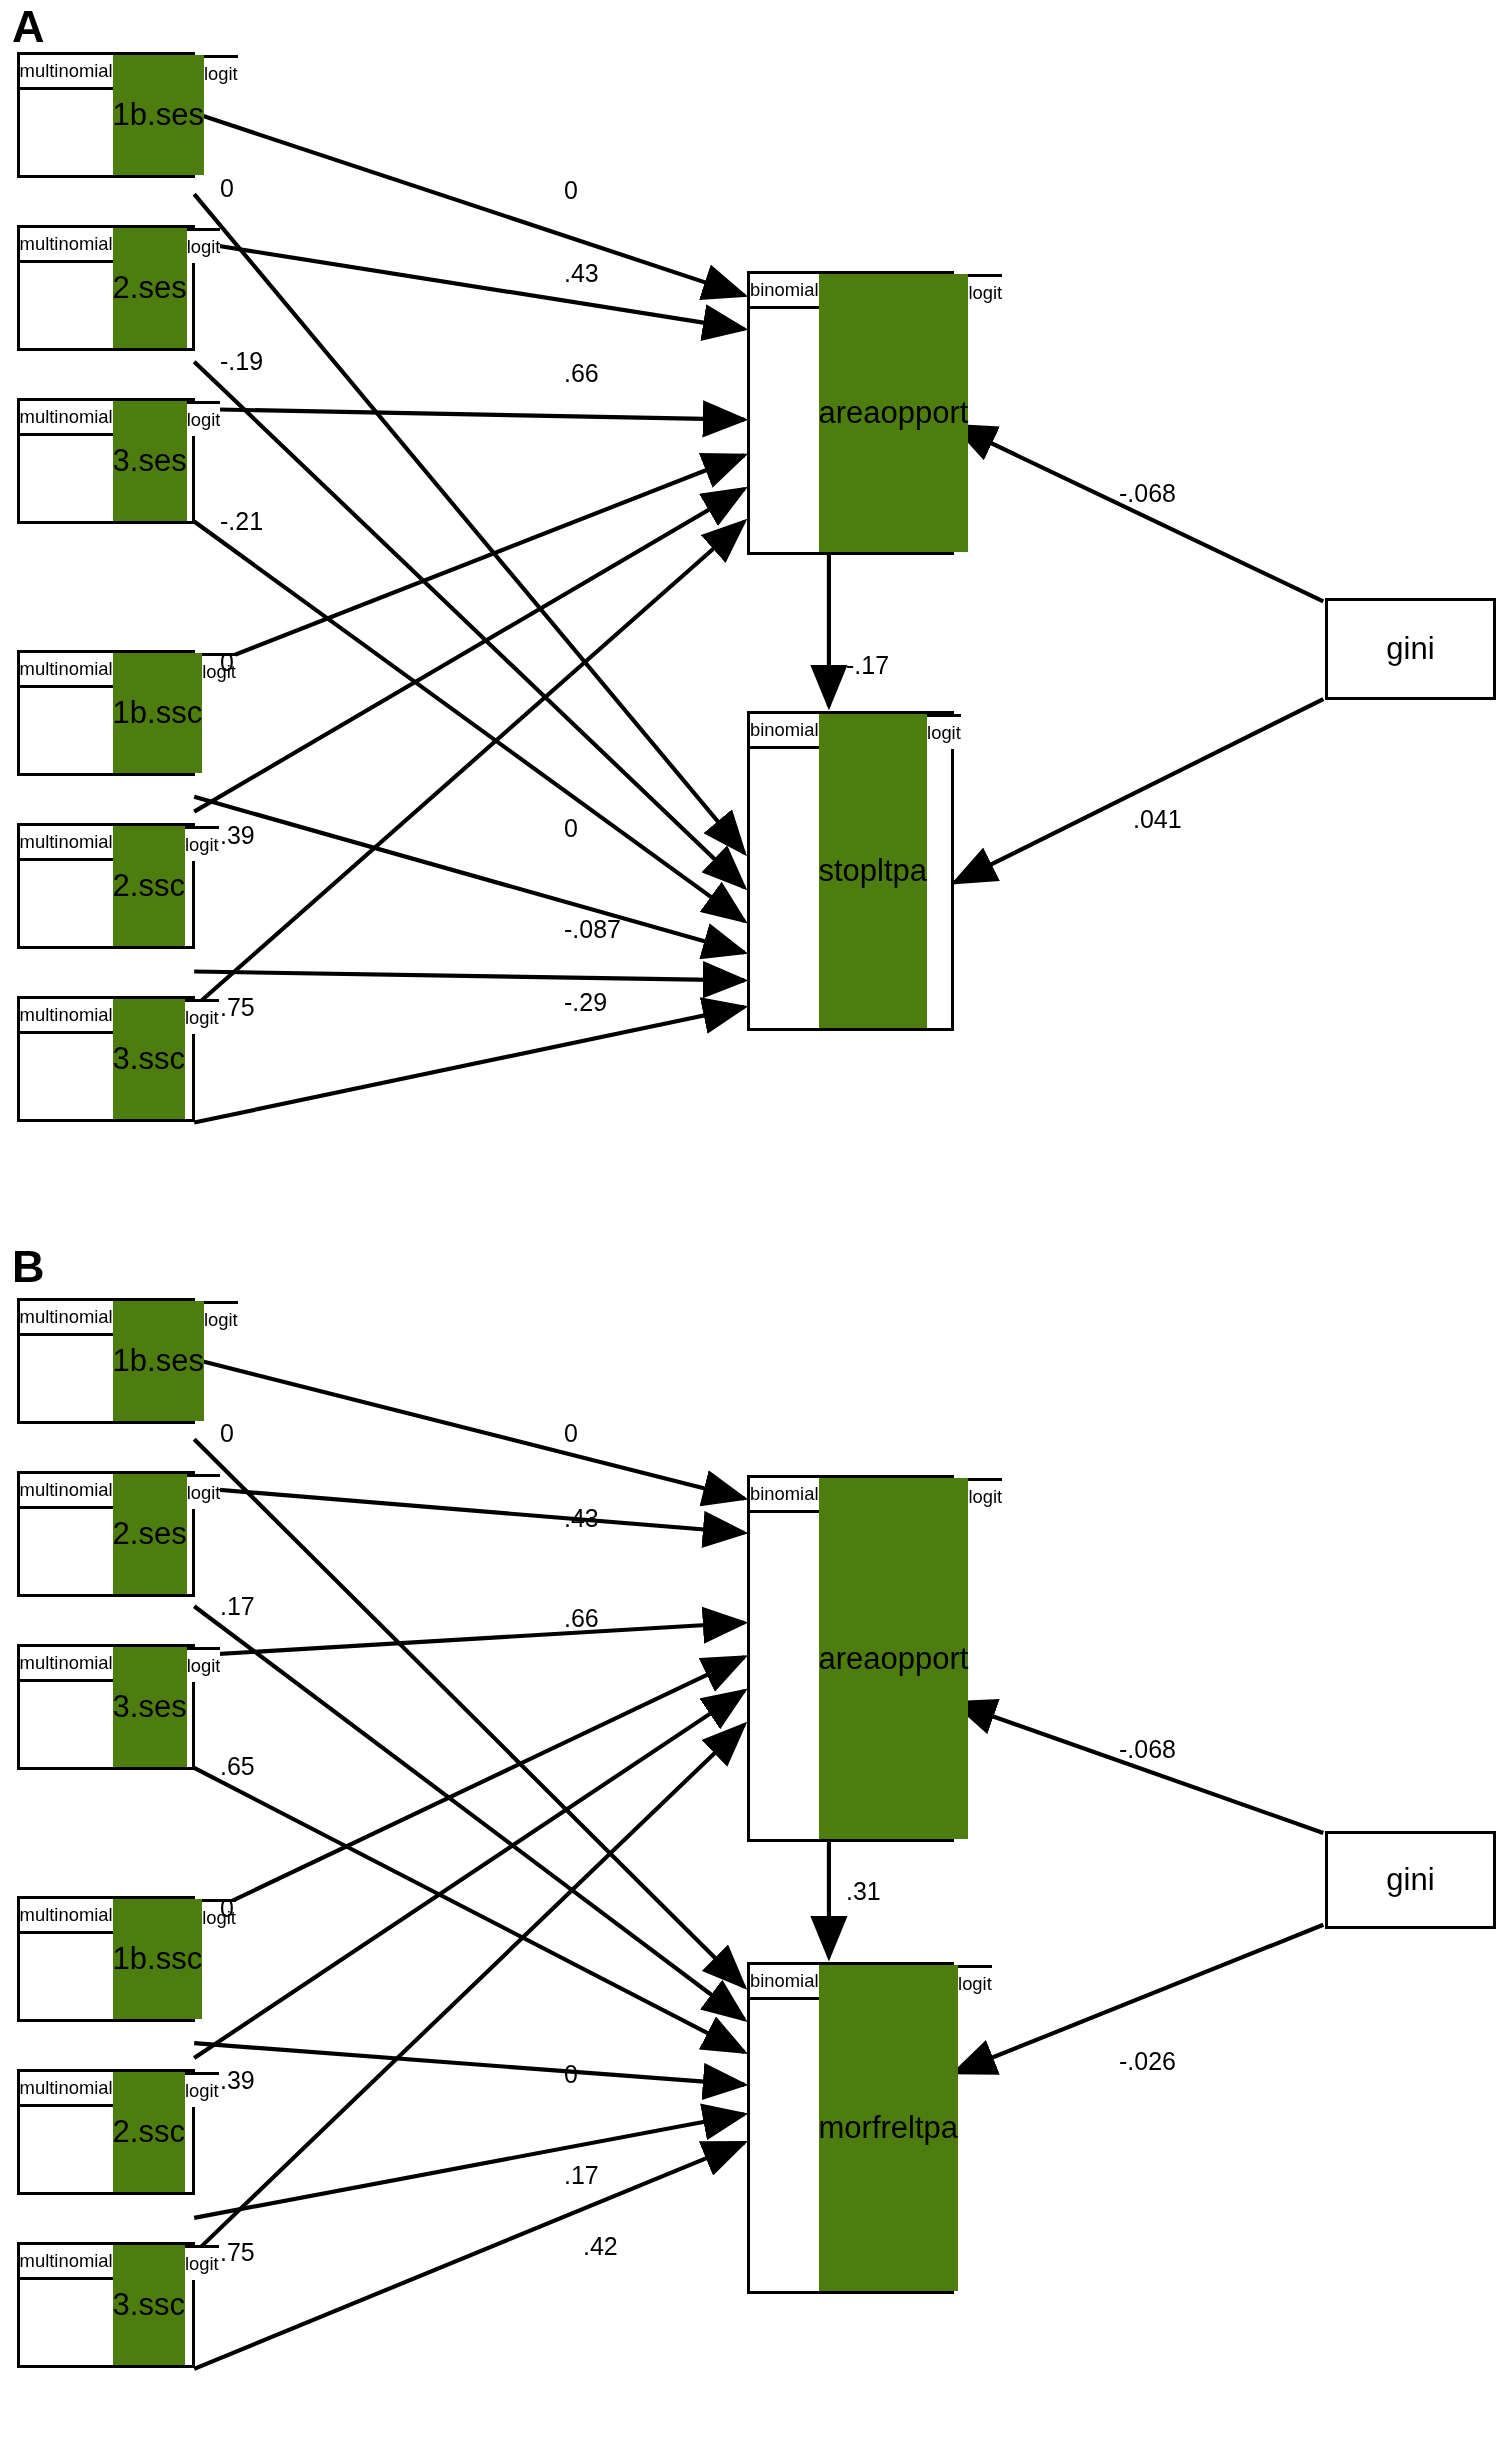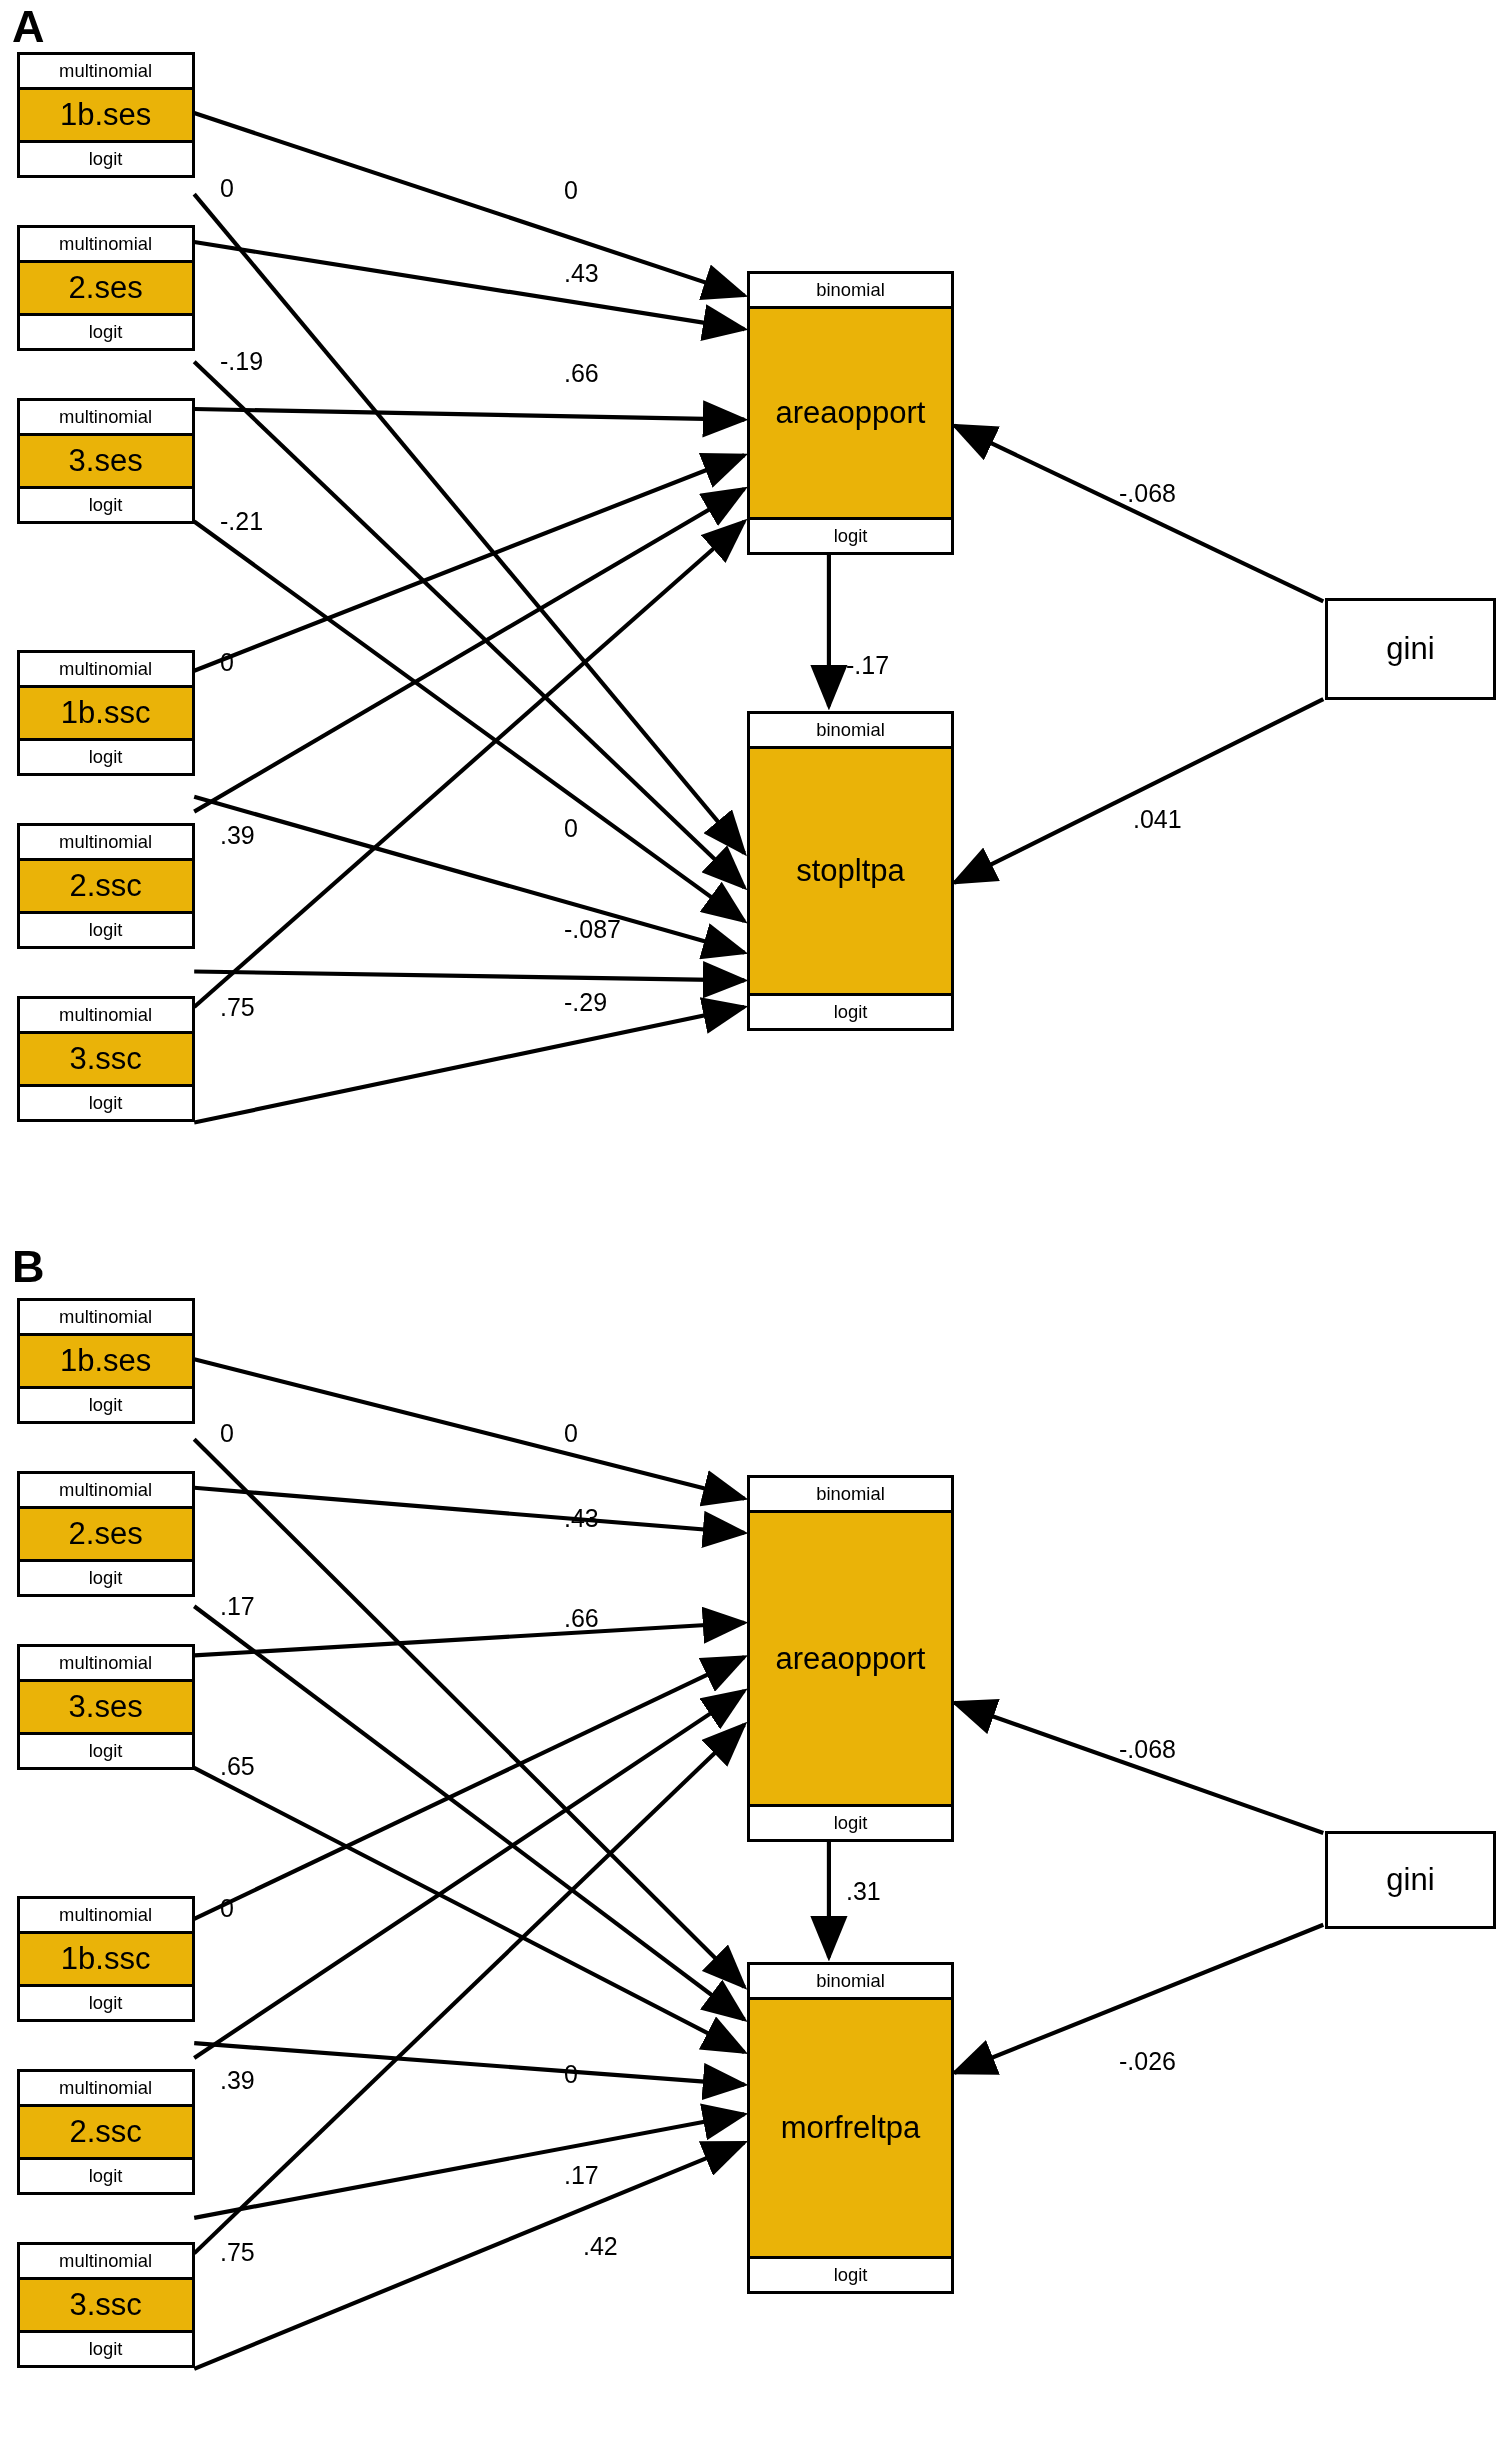--- a/index.html
+++ b/index.html
@@ -1,27 +1,27 @@
 <!DOCTYPE html>
 <html style="font-size:9.5px"><head>
 <meta charset="utf-8">
 <style>
   html,body{margin:0;padding:0;background:#fff;}
   body{width:1511px;height:2438px;font-family:"Liberation Sans",sans-serif;color:#000;}
   #stage{position:relative;width:1511px;height:2438px;overflow:hidden;}
   .panel-letter{position:absolute;font-weight:bold;font-size:45px;line-height:1;letter-spacing:0;}
   svg.diagram{position:absolute;left:0;top:0;width:1511px;height:2438px;}
   .node-box{position:absolute;background:#fff;border:3.6px solid #000;box-sizing:border-box;
-            display:flex;flex-direction:column;}
+            display:flex;flex-direction:row;}
   .node-head,.node-foot{flex:0 0 auto;text-align:center;font-size:18.4px;line-height:32px;height:32px;
             overflow:hidden;white-space:nowrap;background:#fff;}
   .node-head{border-bottom:3.6px solid #000;}
   .node-foot{border-top:3.6px solid #000;}
   .node-body{flex:1 1 auto;display:flex;align-items:center;justify-content:center;
-            font-size:31px;background:#eab308;white-space:nowrap;}
+            font-size:31px;background:#4d7c0f;white-space:nowrap;}
   .plain-box{position:absolute;background:#fff;border:3px solid #000;box-sizing:border-box;
             display:flex;align-items:center;justify-content:center;font-size:31px;}
   .edge-label{position:absolute;font-size:25px;line-height:1;white-space:nowrap;}
 </style>
 </head>
 <body>
 
 <div id="stage">
 
   <svg class="diagram" viewBox="0 0 2552 4116">

